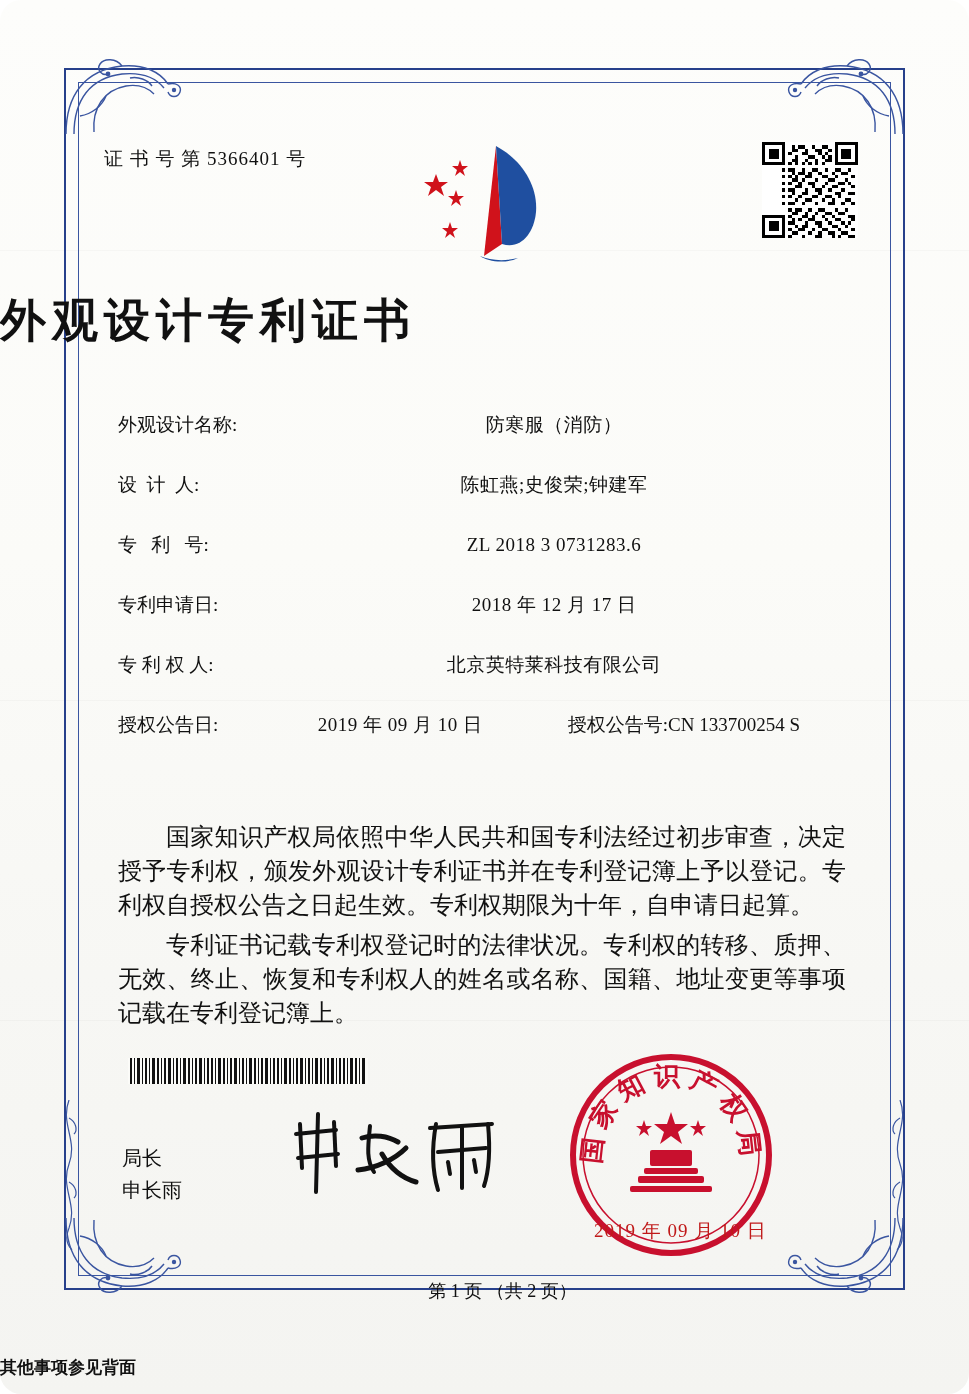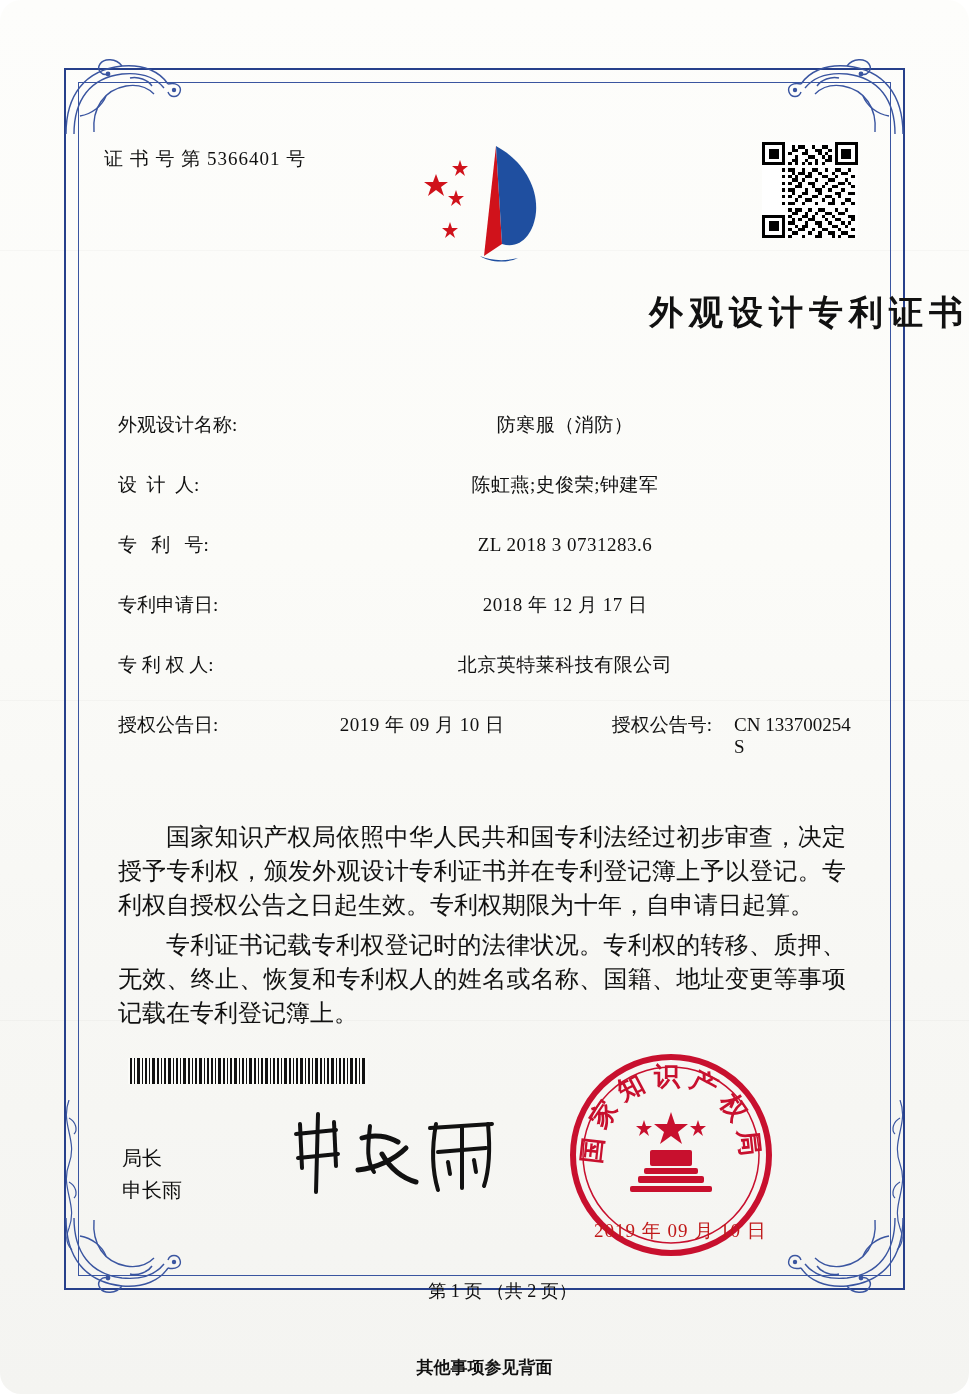--- a/index.html
+++ b/index.html
@@ -101,42 +101,41 @@
     width: 96px;
     height: 96px;
   }
   .qr svg { display: block; }
 
   
   .title {
     position: absolute;
     left: 0; right: 0;
     top: 290px;
-    text-align: right;
-    font-size: 34px;
+    text-align: left;
+    font-size: 46px;
     letter-spacing: 6px;
     font-weight: bold;
     color: #111;
     font-family: "DejaVu Serif", "Liberation Serif", serif;
   }
 
   
   .fields {
     position: absolute;
     left: 118px;
     top: 412px;
     width: 740px;
   }
   .field-row {
     display: flex;
     align-items: baseline;
     margin-bottom: 34px;
     font-size: 19px;
     color: #111;
-    gap: 22px;
   }
   .field-label {
     width: 132px;
     flex: 0 0 132px;
     letter-spacing: 0px;
     white-space: pre;
   }
   .field-value {
     flex: 1;
     letter-spacing: 0.5px;
@@ -220,21 +219,20 @@
     top: 1279px;
     text-align: center;
     font-size: 18px;
     color: #111;
     padding-left: 36px;
   }
   .back-note {
     position: absolute;
     left: 0; right: 0;
     top: 1356px;
-    text-align: center;
     font-size: 17px;
     font-weight: bold;
     color: #111;
   }
 </style>
 </head>
 <body>
 
 <div class="page">
 

